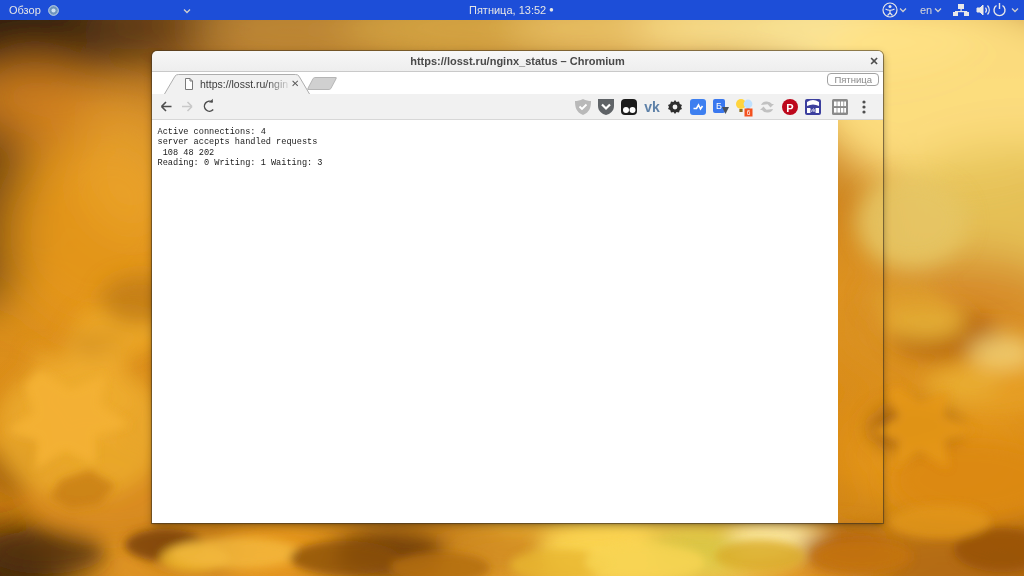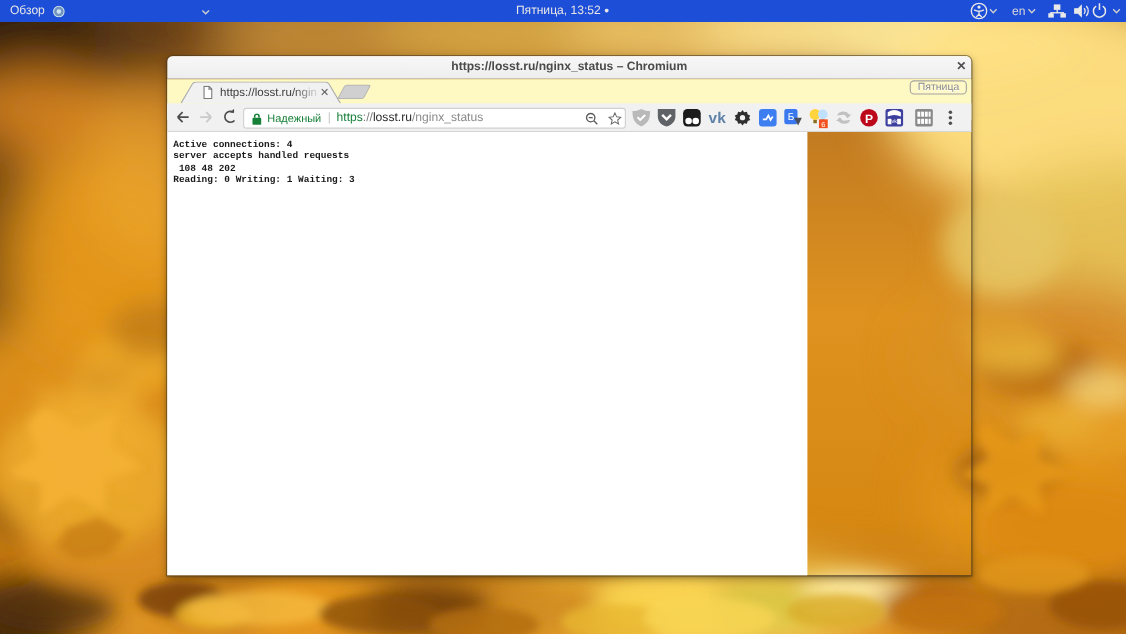--- a/index.html
+++ b/index.html
@@ -10,35 +10,35 @@
   #topbar { position:absolute; left:0; top:0; width:1024px; height:20px; background:#1d4ed8; z-index:10;
             color:#e6e6e6; font-size:11px; }
   .tb { position:absolute; top:0; height:20px; line-height:20px; white-space:nowrap; }
   
   #win { position:absolute; left:152px; top:51px; width:731px; height:472px; z-index:5;
          border-radius:5px 5px 0 0; box-shadow:0 0 0 1px rgba(70,54,35,.55), 0 3px 9px rgba(0,0,0,.3), 0 1px 3px rgba(0,0,0,.25); }
   #titlebar { position:absolute; left:0; top:0; width:731px; height:21px; border-radius:5px 5px 0 0;
               background:linear-gradient(#f7f7f7,#eeeeee); border-bottom:1px solid #c9c9c9;
               text-align:center; font-size:11px; font-weight:bold; color:#4a4a4a; line-height:21px; }
   #titlebar .close { position:absolute; right:1px; top:0; width:16px; color:#4f4f4f; font-weight:bold; font-size:11px; }
-  #tabstrip { position:absolute; left:0; top:21px; width:731px; height:37px; background:#fef9c3; }
+  #tabstrip { position:absolute; left:0; top:21px; width:731px; height:37px; background:#ffffff; }
   #tab { position:absolute; left:12px; top:2px; width:146px; height:20px; }
   #tab svg { position:absolute; left:0; top:0; }
   #tab .txt { position:absolute; left:36px; top:3.5px; width:92px; font-size:10.5px; color:#3c3c3c; white-space:nowrap; overflow:hidden;
               -webkit-mask-image:linear-gradient(90deg,#000 72%,transparent 100%); }
   #tab .x { position:absolute; left:127px; top:4px; font-size:10px; color:#5a5a5a; }
   #newtab { position:absolute; left:158px; top:5px; width:24px; height:13px; background:#d0d0d0;
             border:1px solid #b5b5b5; transform:skewX(-28deg); border-radius:2px; }
   #profilebtn { position:absolute; right:4px; top:1px; height:13px; padding:0 6px; border:1px solid #a2a2a2; border-radius:4px;
                 font-size:9.5px; color:#8a8a8a; line-height:12px; text-shadow:0 1px 0 #fff; background:rgba(255,255,255,.08);}
   #toolbar { position:absolute; left:0; top:43px; width:731px; height:26px; background:#f1f1f1; border-bottom:1px solid #d7d7d7; }
   #addrbar { position:absolute; left:69px; top:4px; width:348px; height:19px; background:#fff; border:1px solid #d0d0d0;
              border-radius:3px; font-size:11px; line-height:17px; white-space:nowrap; }
-  #content { position:absolute; left:0; top:69px; width:582px; height:403px; background:#ffffff;
-             font-family:"Liberation Mono", monospace; font-size:8.6px; line-height:10.3px; color:#1a1a1a;font-weight:bold; }
+  #content { position:absolute; left:0; top:69px; width:686px; height:403px; background:#ffffff;
+             font-family:"Liberation Mono", monospace; font-size:8.6px; line-height:10.3px; color:#1a1a1a; }
   #content pre { position:absolute; left:5.5px; top:7px; font-family:inherit; }
 </style>
 </head>
 <body>
 <div id="stage">
   <svg id="bg" width="1024" height="576" viewBox="0 0 1024 576">
     <defs>
       <filter id="b30" x="-60%" y="-60%" width="220%" height="220%">
           <feGaussianBlur stdDeviation="22"></feGaussianBlur>
         </filter>
@@ -202,36 +202,20 @@
 
         <g stroke="#c9c9c9" stroke-width="1.6" fill="none">
           <path d="M30 12.5 H40 M40 12.5 L35.5 8 M40 12.5 L35.5 17"></path>
         </g>
 
         <g stroke="#4d4d4d" stroke-width="1.5" fill="none">
           <path d="M60.5 8.2 A5 5 0 1 0 61.2 15.5"></path>
           <path d="M60.8 4.8 L60.8 8.6 L57 8.6" fill="#4d4d4d" stroke="none"></path>
         </g>
       </svg>
-      <div id="addrbar">
-        <svg width="9" height="11" viewBox="0 0 9 11" style="position:absolute;left:7px;top:4px;">
-          <rect x="0.5" y="4" width="8" height="6.5" rx="1" fill="#168039"></rect>
-          <path d="M2.5 4 V2.8 A2 2 0 0 1 6.5 2.8 V4" fill="none" stroke="#168039" stroke-width="1.4"></path>
-        </svg>
-        <span style="position:absolute;left:21px;color:#168039;font-size:10px;top:0.5px;">Надежный</span>
-        <span style="position:absolute;left:76px;color:#c6c6c6;">|</span>
-        <span style="position:absolute;left:84px;"><span style="color:#168039;">https</span><span style="color:#7b7b7b;">://</span><span style="color:#2b2b2b;">losst.ru</span><span style="color:#8b8b8b;">/nginx_status</span></span>
-        <svg width="13" height="13" viewBox="0 0 13 13" style="position:absolute;right:23px;top:2.5px;">
-          <circle cx="5" cy="5" r="3.8" fill="none" stroke="#5a5a5a" stroke-width="1.2"></circle>
-          <path d="M3.2 5 H6.8 M7.8 7.8 L11 11" stroke="#5a5a5a" stroke-width="1.2" fill="none"></path>
-        </svg>
-        <svg width="14" height="14" viewBox="0 0 24 24" style="position:absolute;right:2px;top:2px;">
-          <path d="M12 3 L14.8 9 L21 9.7 L16.3 13.9 L17.7 20 L12 16.8 L6.3 20 L7.7 13.9 L3 9.7 L9.2 9 Z" fill="none" stroke="#6a6a6a" stroke-width="1.6"></path>
-        </svg>
-      </div>
 
       <svg width="310" height="26" viewBox="0 0 310 26" style="position:absolute;right:12px;top:0;">
 
         <g transform="translate(14,5)">
           <path d="M8 0 C5 1.5 2.5 2 0 2 C0 8 1 13 8 16 C15 13 16 8 16 2 C13.5 2 11 1.5 8 0 Z" fill="#b9b9b9"></path>
           <path d="M4.5 7.5 L7 10 L11.5 5.5" stroke="#fff" stroke-width="1.8" fill="none"></path>
         </g>
 
         <g transform="translate(37,5)">
           <path d="M0 0 H16 V7 C16 12 12 15 8 16 C4 15 0 12 0 7 Z" fill="#5f6367"></path>

